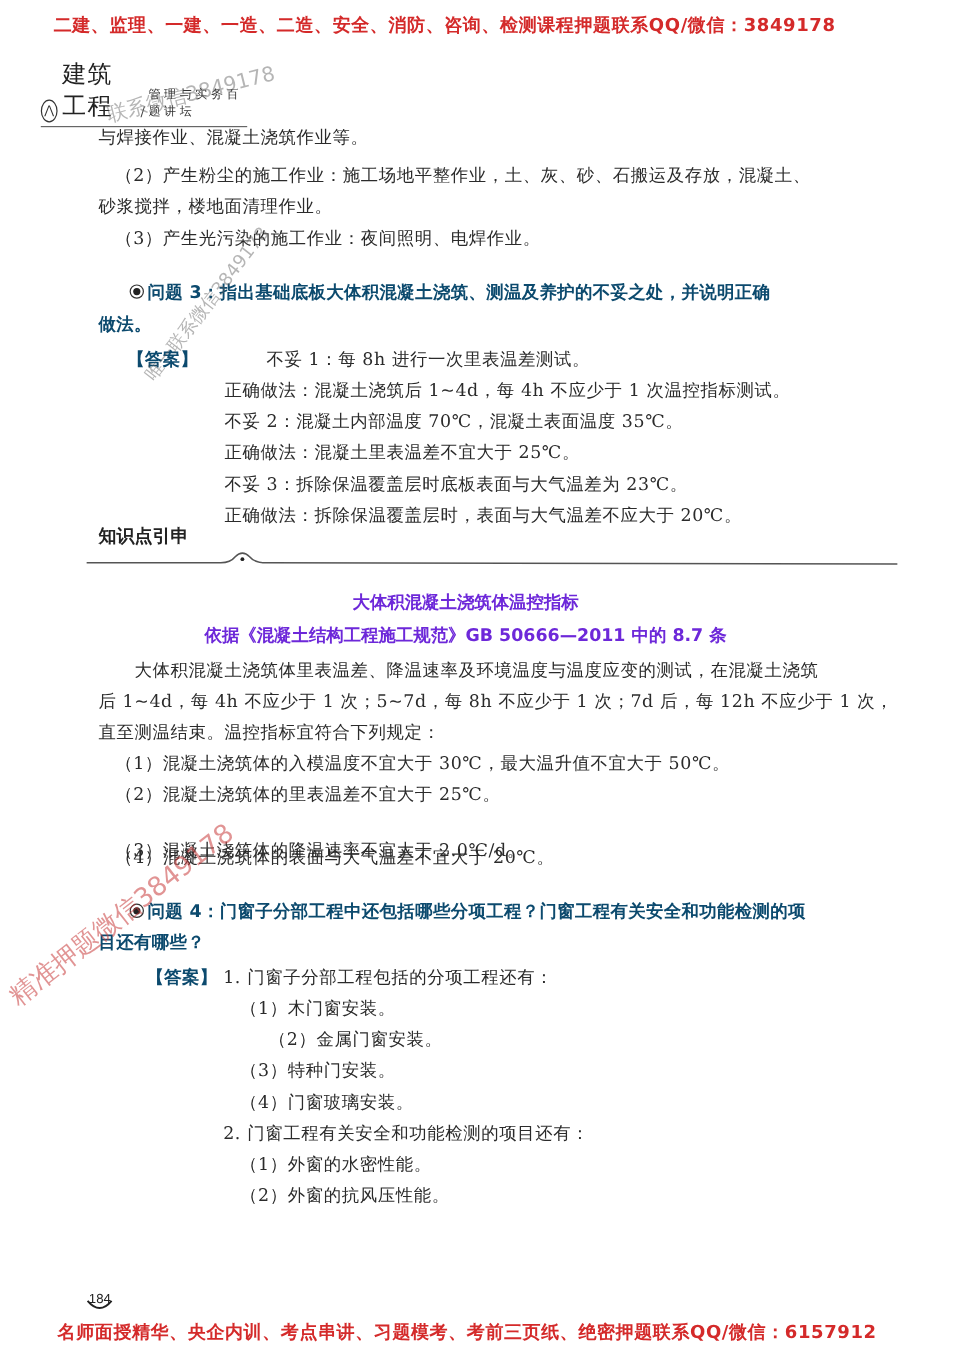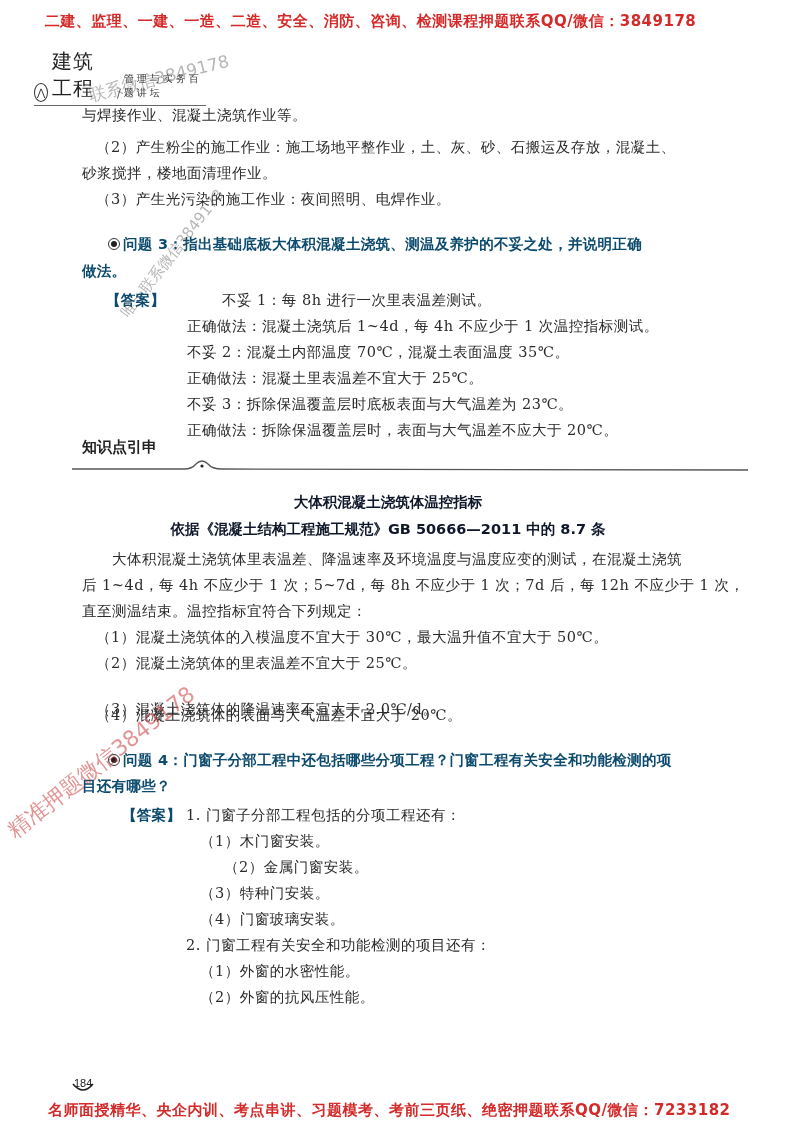--- a/index.html
+++ b/index.html
@@ -32,21 +32,21 @@
   .bold { font-family: "DejaVu Sans", "Liberation Sans", sans-serif; font-weight: bold; color: #0c4a6e; letter-spacing: 0.3px; }
   .qmark { display: inline-block; width: 10px; height: 10px; border-radius: 50%; border: 1.5px solid #333; position: relative; margin-right: 3px; vertical-align: -1px; }
   .qmark::after { content: ""; position: absolute; left: 2px; top: 2px; width: 6px; height: 6px; border-radius: 50%; background: #222; }
 
   .section-label {
     position: absolute; left: 82px; top: 438px; font-size: 15px;
     font-family: "DejaVu Sans", sans-serif; font-weight: bold; color: #222;
   }
   .section-rule { position: absolute; left: 72px; top: 458px; width: 676px; height: 14px; }
 
-  .center-title { position: absolute; left: 0; width: 776px; text-align: center; font-family: "DejaVu Sans", sans-serif; font-weight: bold; font-size: 14.5px; color: #0f172a; }
+  .center-title { position: absolute; left: 0; width: 776px; text-align: center; font-family: "DejaVu Sans", sans-serif; font-weight: bold; font-size: 14.5px; color: #6d28d9; }
 
   .page-num {
     position: absolute; left: 74px; top: 1077px; font-size: 11px; color: #222;
     font-family: "Liberation Sans", sans-serif;
   }
   .page-num-arc { position: absolute; left: 71px; top: 1082px; width: 24px; height: 12px; }
 
   .watermark {
     position: absolute; color: rgba(200, 60, 60, 0.55);
     font-family: "DejaVu Sans", sans-serif; font-size: 18px; white-space: nowrap;
@@ -118,13 +118,13 @@
 
 <div class="watermark wm-gray" style="left:92px; top:84px; transform: rotate(-14deg); font-size:17px;">联系微信3849178</div>
 <div class="watermark wm-gray" style="left:132px; top:302px; transform: rotate(-52deg); font-size:15px;">唯一联系微信3849178</div>
 <div class="watermark" style="left:20px; top:815px; transform: rotate(-38deg); font-size:22px;">精准押题微信3849178</div>
 
 <div class="page-num">184</div>
 <svg class="page-num-arc" viewBox="0 0 24 12">
   <path d="M2 2 Q12 14 22 2" stroke="#222" stroke-width="1.6" fill="none"></path>
 </svg>
 
-<div class="promo promo-bottom" style="color:#d42a2a">名师面授精华、央企内训、考点串讲、习题模考、考前三页纸、绝密押题联系QQ/微信：7233182</div>
+<div class="promo promo-bottom" style="color:#d42a2a">名师面授精华、央企内训、考点串讲、习题模考、考前三页纸、绝密押题联系QQ/微信：6157912</div>
 
 </body></html>

